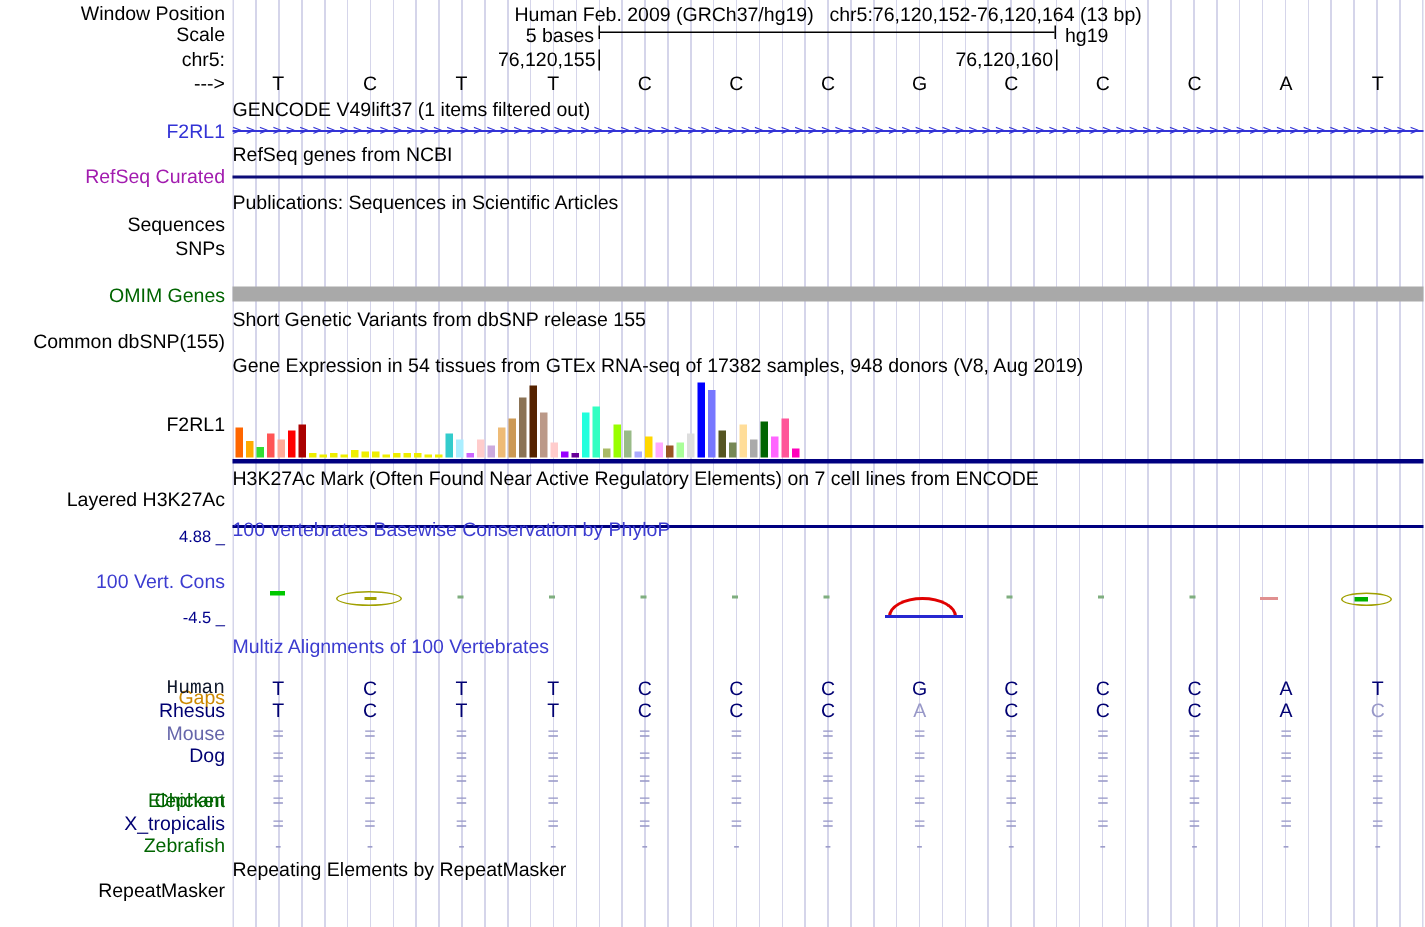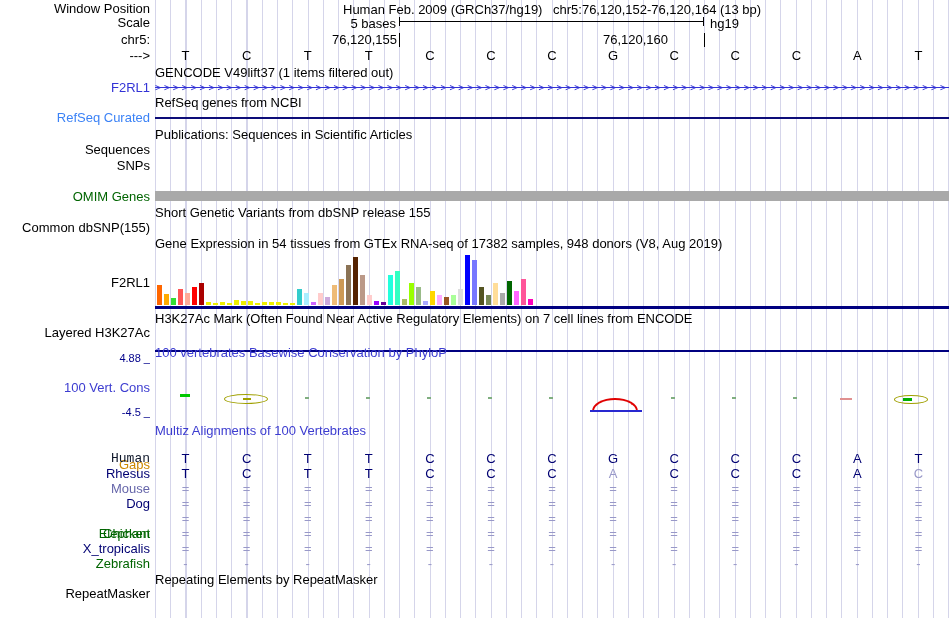--- a/index.html
+++ b/index.html
@@ -12,21 +12,21 @@
   .abs{position:absolute}
   .row13{position:absolute;left:155px;width:794px;display:flex}
   .row13 span{flex:1;text-align:center;line-height:13px}
   .hline{position:absolute;left:155px;width:794px}
   .tick{width:1px;height:14px;background:#000}
   .scalebar{height:9px;border-left:1px solid #000;border-right:1px solid #000;
     background:linear-gradient(#000,#000) center/100% 1px no-repeat}
   .gene-arrows{left:155px;width:794px;height:10px;overflow:hidden;white-space:nowrap;color:#3333d6;
     font-family:"DejaVu Sans Mono",monospace;font-size:10px;letter-spacing:2.9px;line-height:10px;
     background:linear-gradient(to bottom,transparent 4px,#3333d6 4px,#3333d6 5px,transparent 5px)}
-  .c-blue{color:#3333d6}.c-navy{color:#3b82f6}.c-green{color:#006400}
+  .c-blue{color:#3333d6}.c-navy{color:#a21caf}.c-green{color:#006400}
   .c-orange{color:#cc8800}.c-tblue{color:#3c3cd0}.c-cons{color:#00008b;font-size:11px}
   .gtex-bar{flex:0 0 5px;width:5px}
   .muted{color:#9898c8}
   .ellipse{border:1px solid #a0a000;border-radius:50%}
   .arch{border:2px solid #e00000;border-bottom:none;border-radius:50% 50% 0 0/100% 100% 0 0}
 </style>
 </head>
 <body>
 
 <div class="browser">
@@ -37,21 +37,21 @@
   <div class="abs" style="left:553px;top:2px">chr5:76,120,152-76,120,164 (13 bp)</div>
 
   <div class="lbl" style="top:16px">Scale</div>
   <div class="abs" style="left:330px;top:16px;width:66px;text-align:right">5 bases</div>
   <div class="abs scalebar" style="left:399px;top:17px;width:305px"></div>
   <div class="abs" style="left:710px;top:16px">hg19</div>
 
   <div class="lbl" style="top:33px">chr5:</div>
   <div class="abs" style="left:298px;top:32px;width:99px;text-align:right">76,120,155</div>
   <div class="abs tick" style="left:399px;top:33px"></div>
-  <div class="abs" style="left:603px;top:32px;width:99px;text-align:left">76,120,160</div>
+  <div class="abs" style="left:603px;top:32px;width:99px;text-align:right">76,120,160</div>
   <div class="abs tick" style="left:704px;top:33px"></div>
 
   <div class="lbl" style="top:49px">---&gt;</div>
   <div class="row13" style="top:49px">
       <span>T</span>
       <span>C</span>
       <span>T</span>
       <span>T</span>
       <span>C</span>
       <span>C</span>

